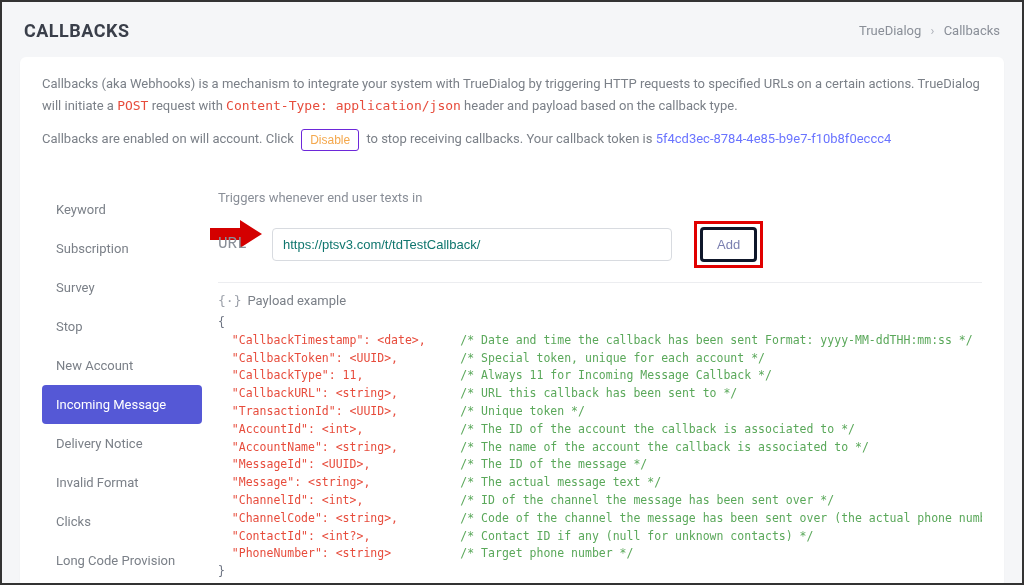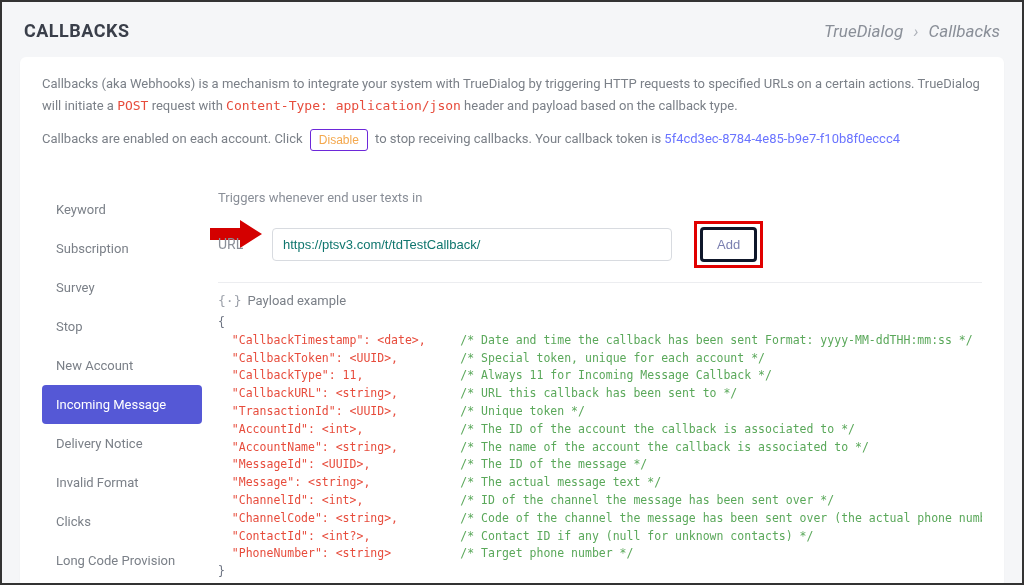--- a/index.html
+++ b/index.html
@@ -18,23 +18,22 @@
       align-items: center;
       padding: 18px 22px 10px 22px;
     }
     .page-title {
       font-size: 18px;
       font-weight: 700;
       letter-spacing: 0.5px;
       color: #3a3f4a;
     }
     .breadcrumb {
-      font-size: 17px;
+      font-size: 13px;
       color: #8a8f98;
-      font-style: italic;
     }
     .breadcrumb .sep { margin: 0 6px; color: #aeb2ba; }
     .card {
       background: #fff;
       margin: 6px 18px 18px 18px;
       border-radius: 6px;
       box-shadow: 0 1px 2px rgba(0,0,0,0.04);
       padding: 16px 22px 18px 22px;
       height: 530px;
       position: relative;
@@ -91,23 +90,24 @@
       margin-bottom: 16px;
     }
     .url-row {
       display: flex;
       align-items: center;
       gap: 22px;
       margin-bottom: 10px;
       position: relative;
     }
     .url-label {
-      font-size: 14px;
+      font-size: 16px;
       color: #8a8f98;
       width: 32px;
+      font-family: Liberation Mono, monospace;
     }
     .url-input {
       flex: 1;
       max-width: 400px;
       border: 1px solid #d8dbe0;
       border-radius: 4px;
       padding: 8px 10px;
       font-size: 13px;
       color: #0f766e;
     }
@@ -186,21 +186,21 @@
   </div>
 </div>
 
 <div class="card">
 
   <p class="intro">
     <span>Callbacks (aka Webhooks) is a mechanism to integrate your system with TrueDialog by triggering HTTP requests to specified URLs on a certain actions. TrueDialog will initiate a </span><span class="code-red">POST</span><span> request with </span><span class="code-red">Content-Type: application/json</span><span> header and payload based on the callback type.</span>
   </p>
 
   <p class="enable-line">
-    <span>Callbacks are enabled on each account. Click </span>
+    <span>Callbacks are enabled on will account. Click </span>
     <button class="btn-disable">Disable</button>
     <span> to stop receiving callbacks. Your callback token is </span>
     <span class="token">5f4cd3ec-8784-4e85-b9e7-f10b8f0eccc4</span>
   </p>
 
   <div class="main-flex">
     <div class="sidebar">
       <div class="sidebar-item">Keyword</div>
       <div class="sidebar-item">Subscription</div>
       <div class="sidebar-item">Survey</div>

